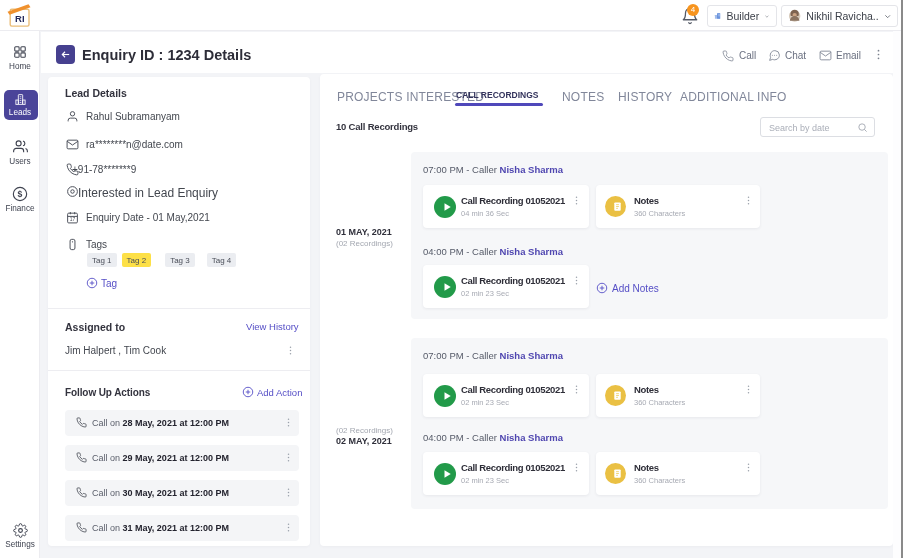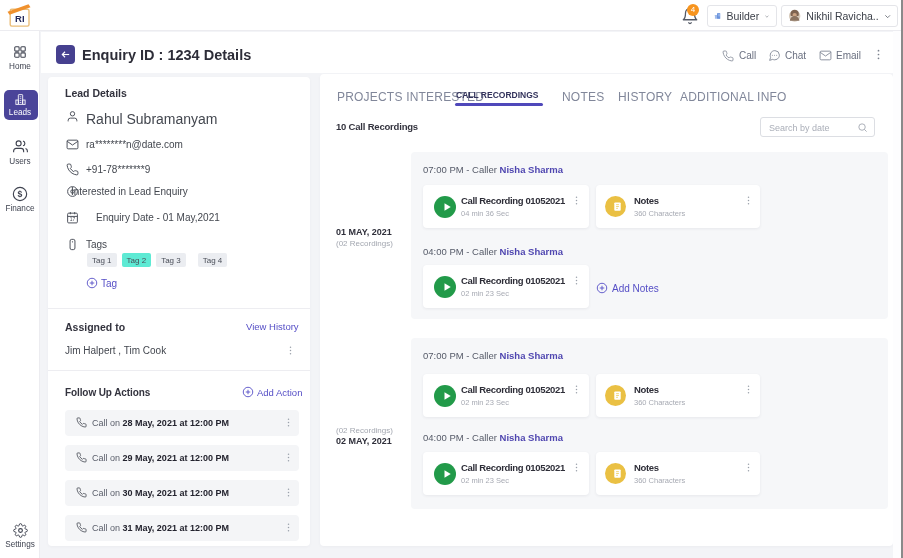--- a/index.html
+++ b/index.html
@@ -201,45 +201,45 @@
 <svg class="ab" style="left:872px;top:48px;color:#7c828e" width="13" height="13" viewBox="0 0 24 24">
     <use href="#i-kebab"></use>
   </svg>
 
 <div class="ab card" style="left:48px;top:77px;width:262px;height:469px;box-shadow:0 1px 3px rgba(40,40,70,0.04)"></div>
 <div class="ab b" style="left:65px;top:87px;font-size:10.5px;color:#33333e">Lead Details</div>
 
 <svg class="ab" style="left:66px;top:110px;color:#4a4e58" width="13" height="13" viewBox="0 0 24 24">
     <use href="#i-user"></use>
   </svg>
-<div class="ab" style="left:86px;top:111px;font-size:14px;color:#43474f">Rahul Subramanyam</div>
+<div class="ab" style="left:86px;top:111px;font-size:10px;color:#43474f">Rahul Subramanyam</div>
 <svg class="ab" style="left:66px;top:138px;color:#4a4e58" width="13" height="13" viewBox="0 0 24 24">
     <use href="#i-mail"></use>
   </svg>
 <div class="ab" style="left:86px;top:139px;font-size:10px;color:#43474f">ra********n@date.com</div>
 <svg class="ab" style="left:66px;top:163px;color:#4a4e58" width="13" height="13" viewBox="0 0 24 24">
     <use href="#i-phone"></use>
   </svg>
-<div class="ab" style="left:86px;top:164px;font-size:10px;color:#43474f">+91-78*******9</div>
+<div class="ab" style="left:72px;top:164px;font-size:10px;color:#43474f">+91-78*******9</div>
 <svg class="ab" style="left:66px;top:185px;color:#4a4e58" width="13" height="13" viewBox="0 0 24 24">
     <use href="#i-target"></use>
   </svg>
-<div class="ab" style="left:71px;top:186px;font-size:10px;color:#43474f">Interested in Lead Enquiry</div>
+<div class="ab" style="left:78px;top:186px;font-size:12px;color:#43474f">Interested in Lead Enquiry</div>
 <svg class="ab" style="left:66px;top:211px;color:#4a4e58" width="13" height="13" viewBox="0 0 24 24">
     <use href="#i-cal"></use>
   </svg>
-<div class="ab" style="left:96px;top:212px;font-size:10px;color:#43474f">Enquiry Date - 01 May,2021</div>
+<div class="ab" style="left:86px;top:212px;font-size:10px;color:#43474f">Enquiry Date - 01 May,2021</div>
 <svg class="ab" style="left:66px;top:238px;color:#4a4e58" width="13" height="13" viewBox="0 0 24 24">
     <use href="#i-tag"></use>
   </svg>
 <div class="ab" style="left:86px;top:239px;font-size:10px;color:#43474f">Tags</div>
 
 <div class="ab flex" style="left:87px;top:253px;height:14px">
   <div style="background:#ebedf1;border-radius:2px;font-size:8px;color:#4a4e58;padding:2.5px 5px;margin-right:5px">Tag 1</div>
-  <div style="background:#5eead4;border-radius:2px;font-size:8px;color:#4a4e58;padding:2.5px 5px;margin-right:5px">Tag 2</div>
+  <div style="background:#fde047;border-radius:2px;font-size:8px;color:#4a4e58;padding:2.5px 5px;margin-right:14px">Tag 2</div>
   <div style="background:#ebedf1;border-radius:2px;font-size:8px;color:#4a4e58;padding:2.5px 5px;margin-right:12px">Tag 3</div>
   <div style="background:#ebedf1;border-radius:2px;font-size:8px;color:#4a4e58;padding:2.5px 5px">Tag 4</div>
 </div>
 <svg class="ab purple" style="left:86px;top:277px" width="12" height="12" viewBox="0 0 24 24">
     <use href="#i-plusc"></use>
   </svg>
 <div class="ab purple" style="left:101px;top:278px;font-size:10px">Tag</div>
 <div class="ab" style="left:48px;top:308px;width:262px;height:1px;background:#ededf1"></div>
 <div class="ab b" style="left:65px;top:321px;font-size:10.5px;color:#33333e">Assigned to</div>
 <div class="ab purple" style="left:246px;top:321px;font-size:9.5px">View History</div>

